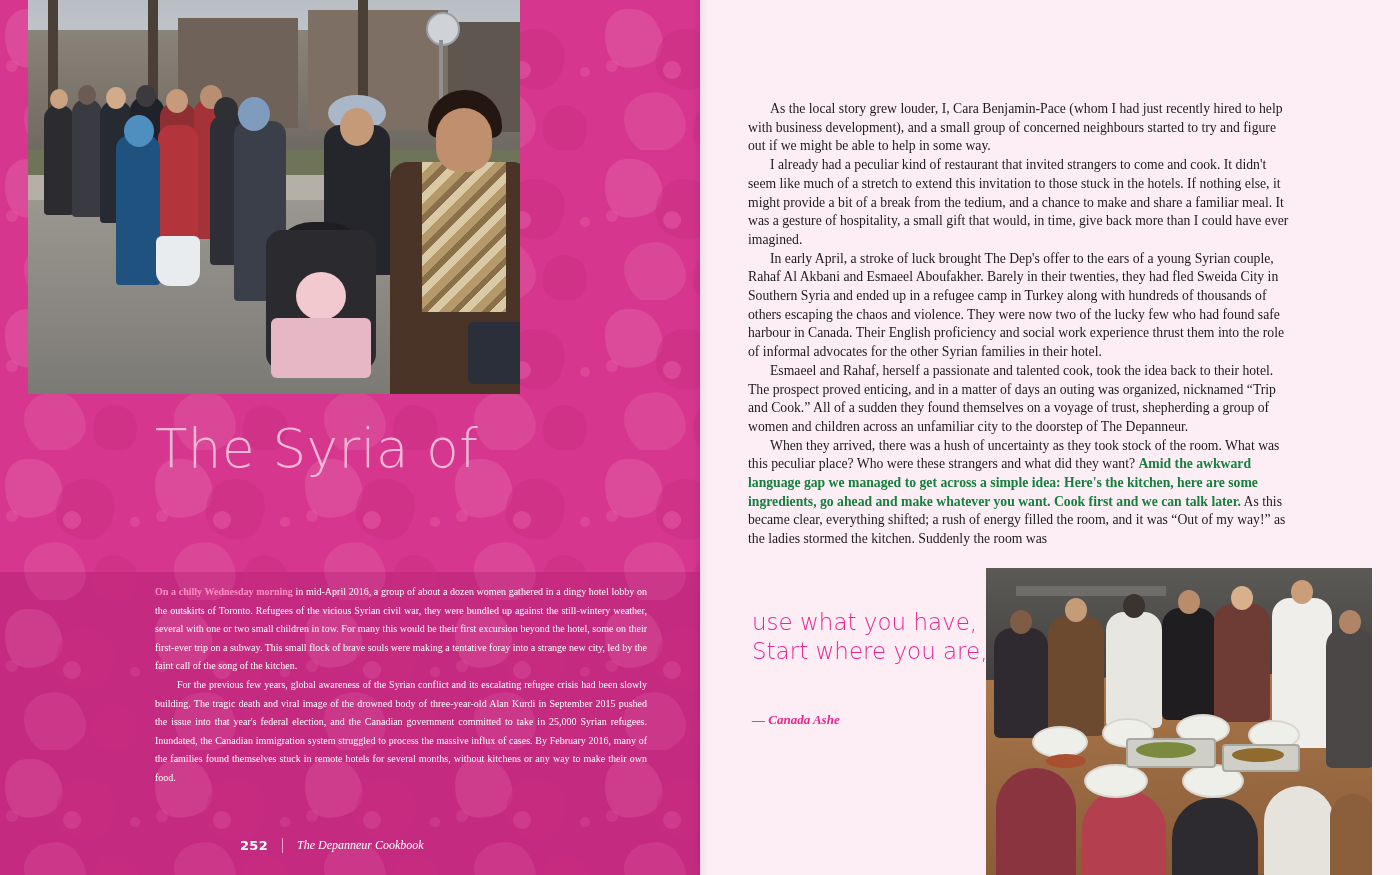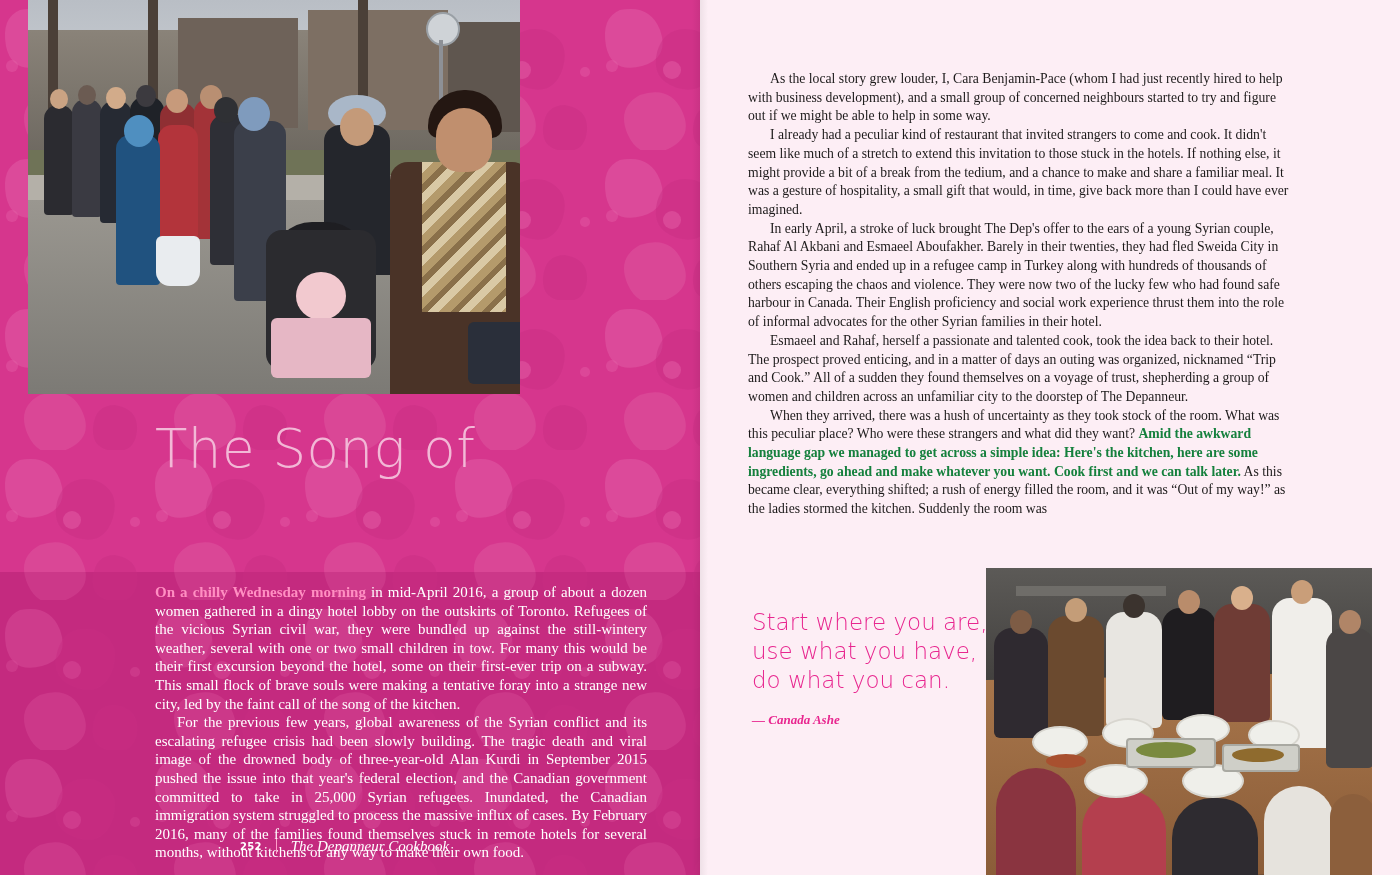--- a/index.html
+++ b/index.html
@@ -148,47 +148,47 @@
     font-size: 53px;
     line-height: 62px;
     color: #f2b8d6;
     letter-spacing: 0.5px;
   }
   .left-col {
     position: absolute;
     left: 155px; top: 583px;
     width: 492px;
     color: #ffffff;
-    font-size: 15px;
+    font-size: 10px;
     line-height: 18.6px;
     text-align: justify;
   }
   .left-col p { margin: 0; }
   .left-col p + p { text-indent: 22px; }
   .lead-in {
     color: #ff8fc2;
     font-weight: bold;
   }
   .folio {
     position: absolute;
     left: 240px; top: 838px;
     display: flex;
     align-items: center;
     gap: 0;
     font-family: "DejaVu Sans", sans-serif;
   }
   .folio .num {
-    font-size: 10px; font-weight: 700; color: #ffffff; letter-spacing: .3px;
+    font-size: 13px; font-weight: 700; color: #ffffff; letter-spacing: .3px;
   }
   .folio .rule {
     width: 1px; height: 15px; background: #ff9fcb; margin: 0 14px;
   }
   .folio .book {
     font-family: "Liberation Serif", serif;
-    font-size: 15px; font-style: italic; color: #ffffff;
+    font-size: 12px; font-style: italic; color: #ffffff;
   }
 
   
   .page-right {
     position: absolute;
     left: 700px; top: 0;
     width: 700px; height: 875px;
     background: #fdeef5;
     overflow: hidden;
   }
@@ -348,48 +348,47 @@
         <div class="wf-teal"></div>
         <div class="wf-scarf"></div>
         <div class="wf-hair"></div>
         <div class="wf-face"></div>
         <div class="bag"></div>
       </div>
       <div class="plasticbag"></div>
     </div>
 
     <div class="title-block">
-      <div class="line">The Song of</div>
+      <div class="line">The Syria of</div>
     </div>
 
     <div class="left-col">
       <p><span class="lead-in">On a chilly Wednesday morning</span><span> in mid-April 2016, a group of about a dozen women gathered in a dingy hotel lobby on the outskirts of Toronto. Refugees of the vicious Syrian civil war, they were bundled up against the still-wintery weather, several with one or two small children in tow. For many this would be their first excursion beyond the hotel, some on their first-ever trip on a subway. This small flock of brave souls were making a tentative foray into a strange new city, led by the faint call of the song of the kitchen.</span></p>
       <p>For the previous few years, global awareness of the Syrian conflict and its escalating refugee crisis had been slowly building. The tragic death and viral image of the drowned body of three-year-old Alan Kurdi in September 2015 pushed the issue into that year's federal election, and the Canadian government committed to take in 25,000 Syrian refugees. Inundated, the Canadian immigration system struggled to process the massive influx of cases. By February 2016, many of the families found themselves stuck in remote hotels for several months, without kitchens or any way to make their own food.</p>
     </div>
 
     <div class="folio">
       <span class="num">252</span>
       <span class="rule"></span>
       <span class="book">The Depanneur Cookbook</span>
     </div>
   </div>
 
   <div class="page-right">
     <div class="right-col">
-      <p style="text-indent:22px;">As the local story grew louder, I, Cara Benjamin-Pace (whom I had just recently hired to help with business development), and a small group of concerned neighbours started to try and figure out if we might be able to help in some way.</p>
+      <p style="text-indent:22px;margin-top:30px;">As the local story grew louder, I, Cara Benjamin-Pace (whom I had just recently hired to help with business development), and a small group of concerned neighbours started to try and figure out if we might be able to help in some way.</p>
       <p>I already had a peculiar kind of restaurant that invited strangers to come and cook. It didn't seem like much of a stretch to extend this invitation to those stuck in the hotels. If nothing else, it might provide a bit of a break from the tedium, and a chance to make and share a familiar meal. It was a gesture of hospitality, a small gift that would, in time, give back more than I could have ever imagined.</p>
       <p>In early April, a stroke of luck brought The Dep's offer to the ears of a young Syrian couple, Rahaf Al Akbani and Esmaeel Aboufakher. Barely in their twenties, they had fled Sweida City in Southern Syria and ended up in a refugee camp in Turkey along with hundreds of thousands of others escaping the chaos and violence. They were now two of the lucky few who had found safe harbour in Canada. Their English proficiency and social work experience thrust them into the role of informal advocates for the other Syrian families in their hotel.</p>
       <p>Esmaeel and Rahaf, herself a passionate and talented cook, took the idea back to their hotel. The prospect proved enticing, and in a matter of days an outing was organized, nicknamed “Trip and Cook.” All of a sudden they found themselves on a voyage of trust, shepherding a group of women and children across an unfamiliar city to the doorstep of The Depanneur.</p>
       <p><span>When they arrived, there was a hush of uncertainty as they took stock of the room. What was this peculiar place? Who were these strangers and what did they want? </span><span class="highlight">Amid the awkward language gap we managed to get across a simple idea: Here's the kitchen, here are some ingredients, go ahead and make whatever you want. Cook first and we can talk later.</span><span> As this became clear, everything shifted; a rush of energy filled the room, and it was “Out of my way!” as the ladies stormed the kitchen. Suddenly the room was</span></p>
     </div>
 
     <div class="pull-quote">
+      <div>use what you have,</div>
       <div>Start where you are,</div>
-      <div>use what you have,</div>
-      <div>do what you can.</div>
     </div>
     <div class="pull-attrib">— Canada Ashe</div>
 
     <div class="photo-table">
       <div class="wallbg"></div>
       <div class="shelf"></div>
       <div class="tabletop"></div>
 
       <div class="person" style="left:8px;  top:60px; width:54px; height:110px; background:#2f2a30;">
           <span class="head" style="background:#7e5c45;"></span>

